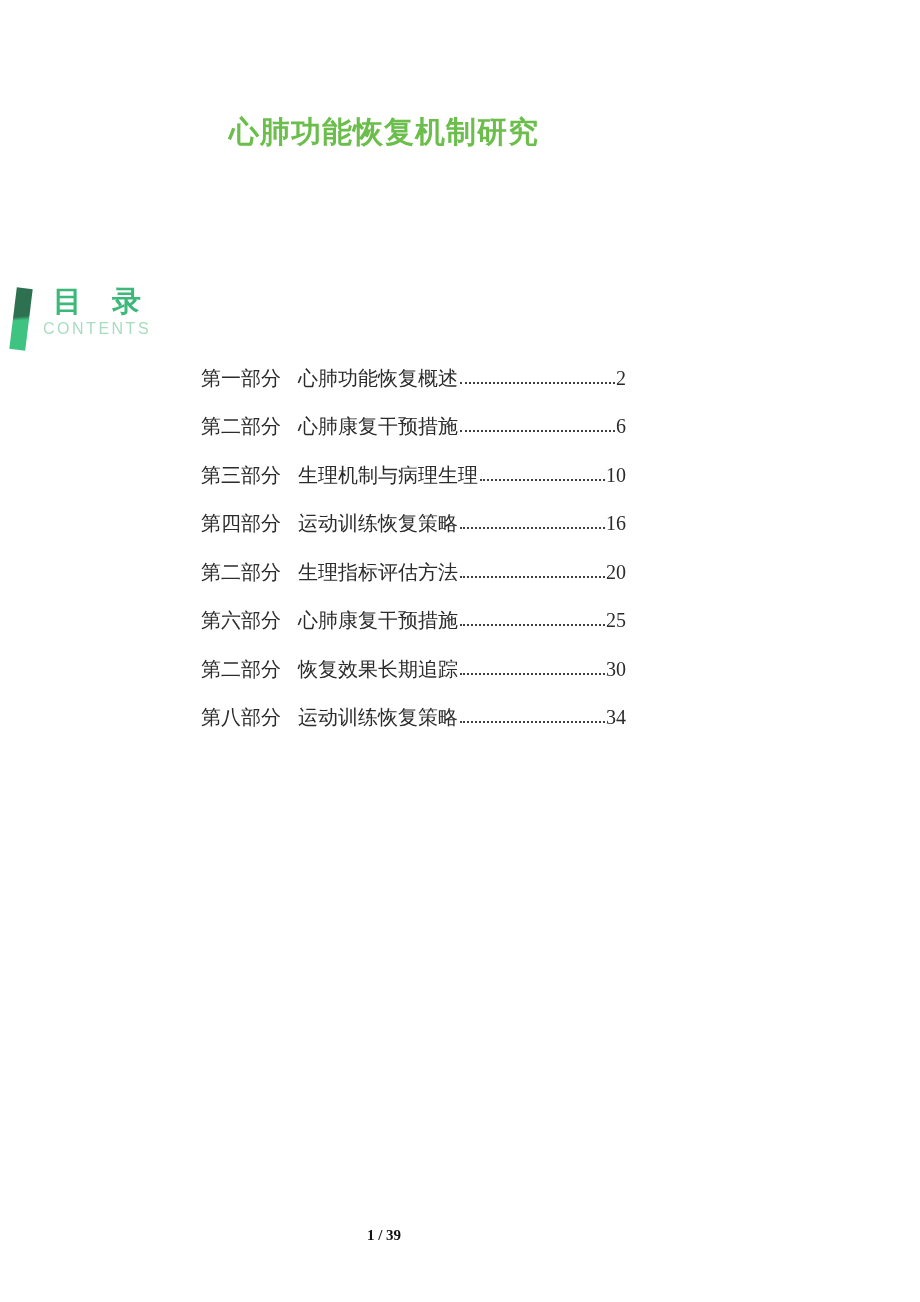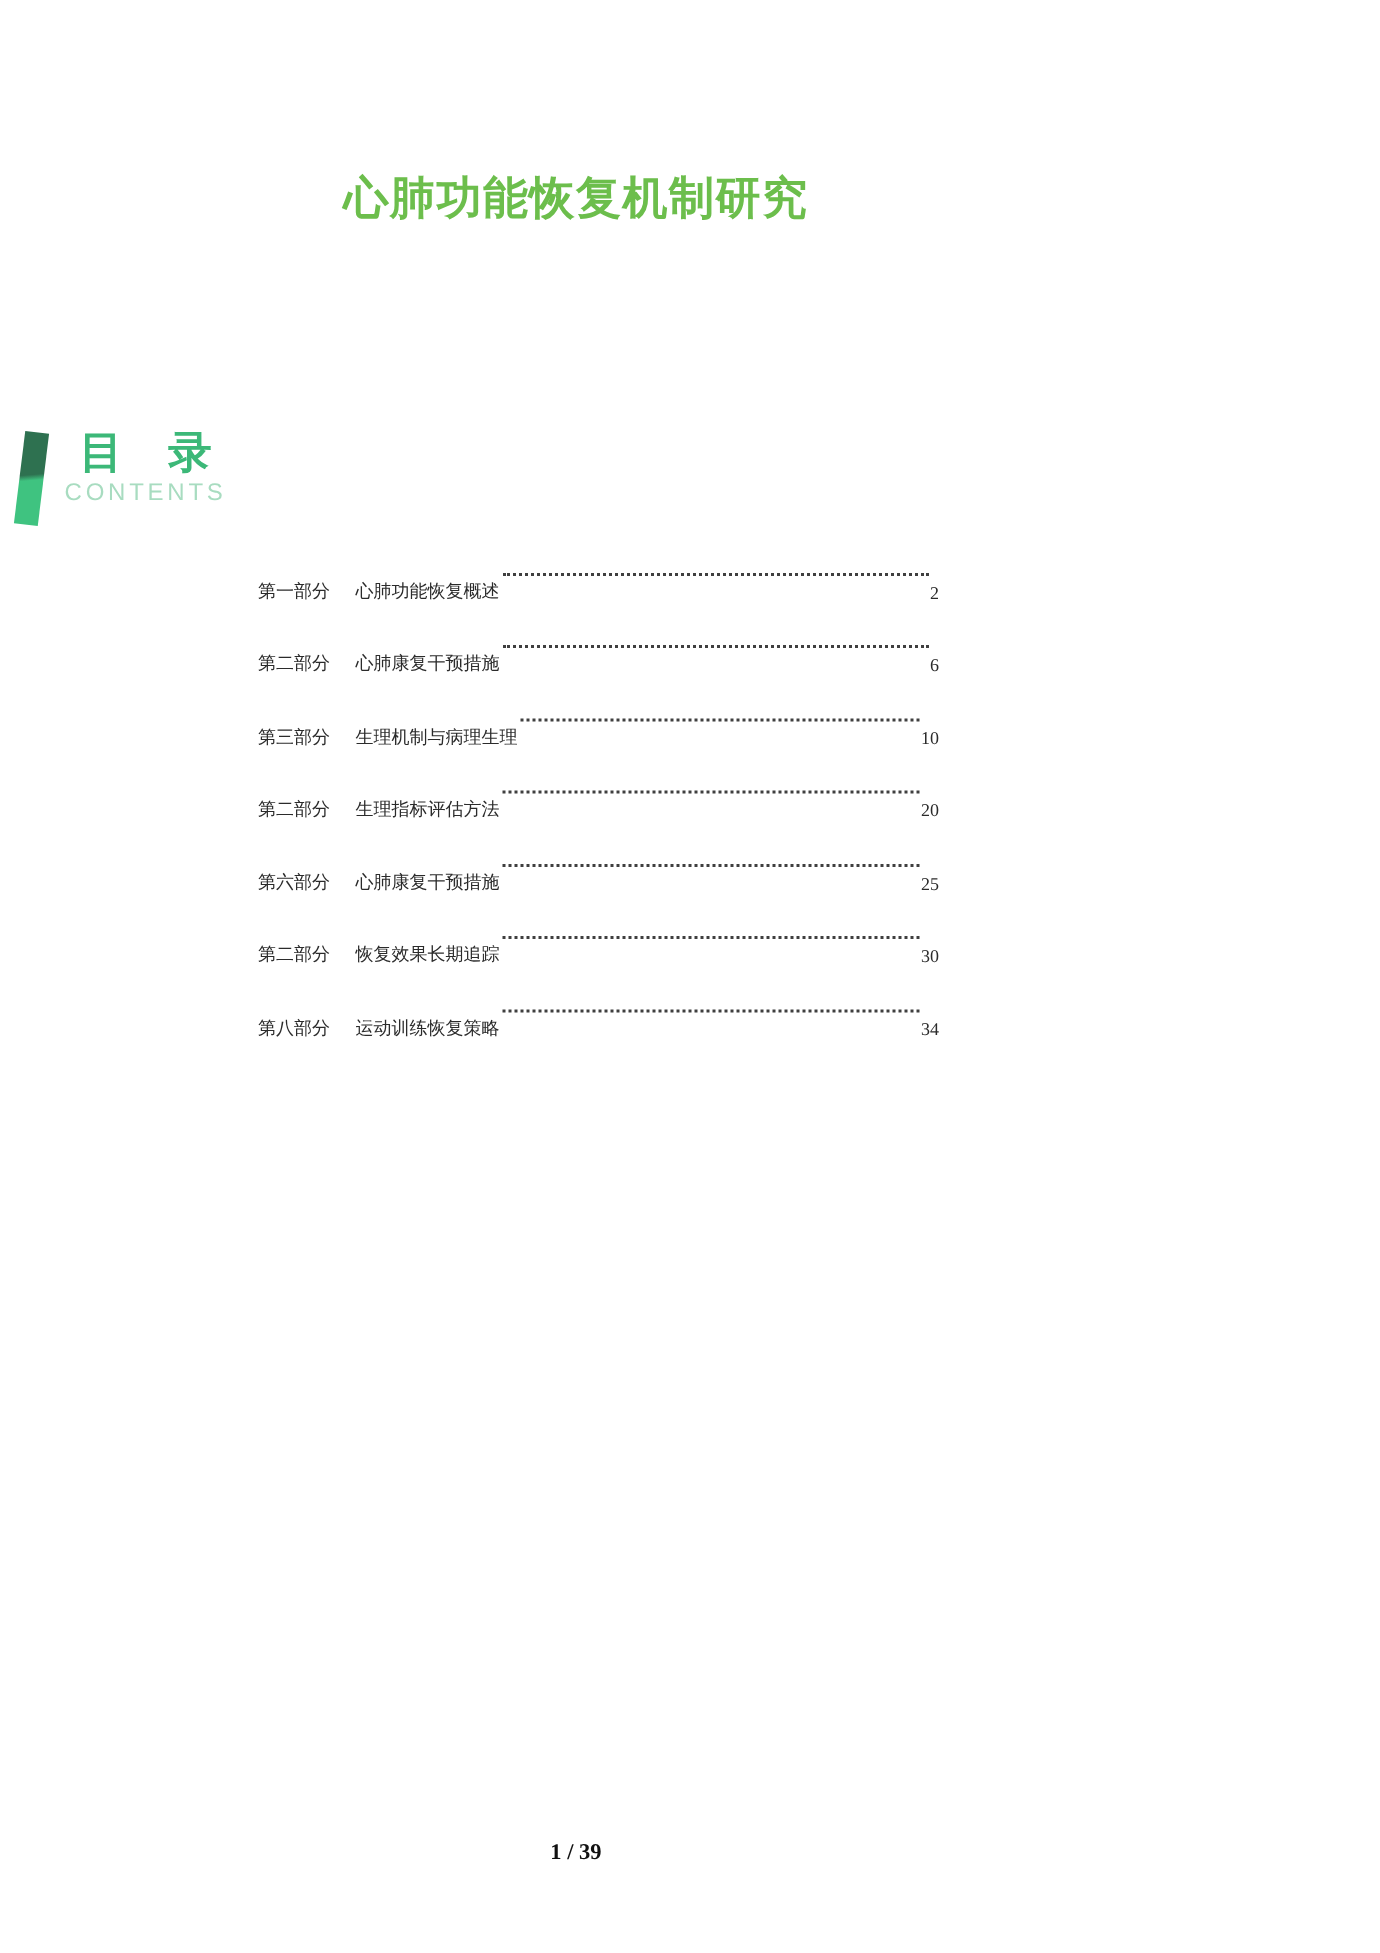--- a/index.html
+++ b/index.html
@@ -66,25 +66,26 @@
   }
   
   .toc-list {
     position: absolute;
     top: 354px;
     left: 172px;
     right: 142px;
   }
   .toc-row {
     display: flex;
-    align-items: flex-end;
+    align-items: center;
     height: 48.5px;
-    font-size: 12px;
+    font-size: 20px;
     color: #2b2b2b;
     cursor: pointer;
+    margin-left: 29px;
   }
   .toc-part { flex: 0 0 auto; margin-right: 17px; white-space: nowrap; }
   .toc-title { flex: 0 0 auto; white-space: nowrap; }
   .toc-leader {
     flex: 1 1 auto;
     align-self: flex-end;
     height: 0;
     border-bottom: 2px dotted #3f3f3f;
     margin: 0 1px 19px 2px;
   }
@@ -132,20 +133,26 @@
       <span class="toc-leader"></span>
       <span class="toc-pagenum">6</span>
     </div>
     <div class="toc-row">
       <span class="toc-part">第三部分</span>
       <span class="toc-title">生理机制与病理生理</span>
       <span class="toc-leader"></span>
       <span class="toc-pagenum">10</span>
     </div>
     <div class="toc-row">
+      <span class="toc-part">第四部分</span>
+      <span class="toc-title">运动训练恢复策略</span>
+      <span class="toc-leader"></span>
+      <span class="toc-pagenum">16</span>
+    </div>
+    <div class="toc-row">
       <span class="toc-part">第二部分</span>
       <span class="toc-title">生理指标评估方法</span>
       <span class="toc-leader"></span>
       <span class="toc-pagenum">20</span>
     </div>
     <div class="toc-row">
       <span class="toc-part">第六部分</span>
       <span class="toc-title">心肺康复干预措施</span>
       <span class="toc-leader"></span>
       <span class="toc-pagenum">25</span>

